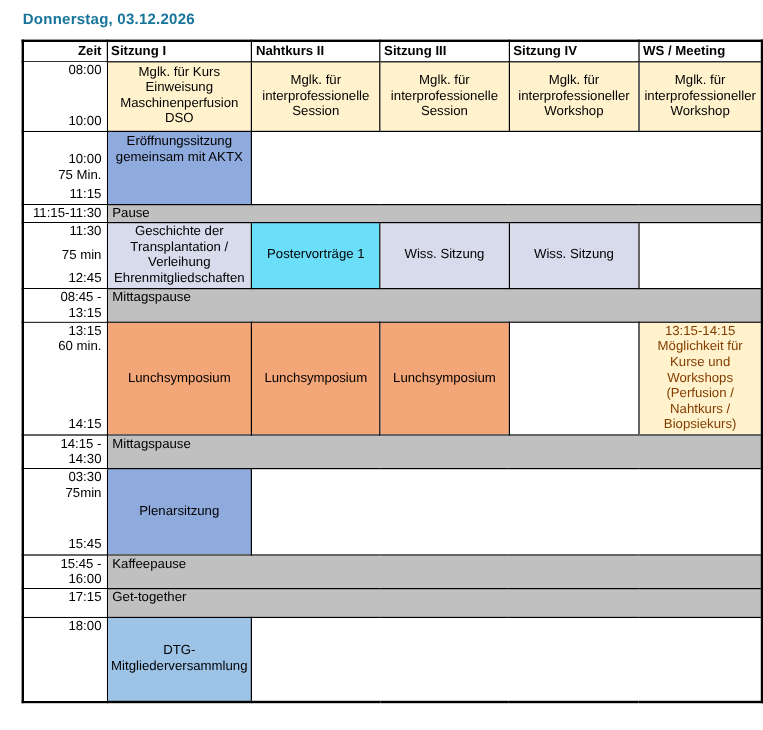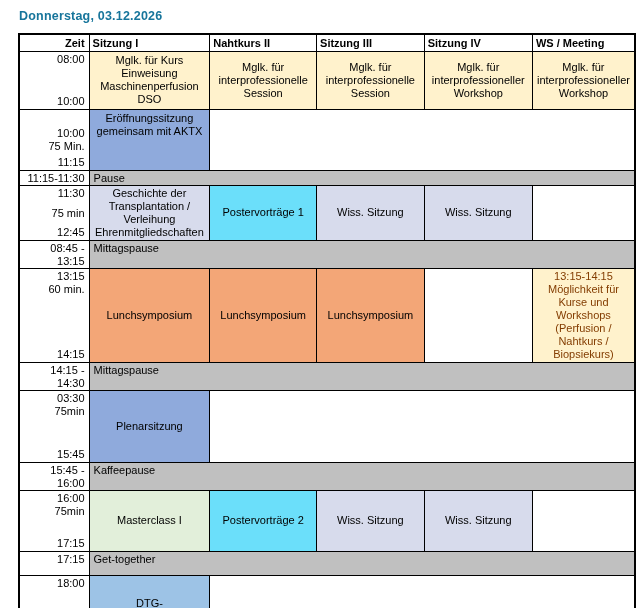--- a/index.html
+++ b/index.html
@@ -180,36 +180,20 @@
         <td colspan="4" class="filler"></td>
       </tr>
       <tr style="height: 14px;">
         <td class="zeit">
           <div class="z-top">
             <div>15:45 - 16:00</div>
           </div>
         </td>
         <td colspan="5" class="pause-cell" style="background: rgb(192, 192, 192);">Kaffeepause</td>
       </tr>
-      <tr style="height: 61px;">
-        <td class="zeit">
-          <div class="z-top">
-            <div>16:00</div>
-            <div>75min</div>
-          </div>
-          <div class="z-bottom">
-            <div>17:15</div>
-          </div>
-        </td>
-        <td colspan="1" class="event" style="background: rgb(226, 239, 218);">Masterclass I</td>
-        <td colspan="1" class="event" style="background: rgb(107, 223, 250);">Postervorträge 2</td>
-        <td colspan="1" class="event" style="background: rgb(215, 219, 236);">Wiss. Sitzung</td>
-        <td colspan="1" class="event" style="background: rgb(215, 219, 236);">Wiss. Sitzung</td>
-        <td colspan="1" class="filler"></td>
-      </tr>
       <tr style="height: 24px;">
         <td class="zeit">
           <div class="z-top">
             <div>17:15</div>
           </div>
         </td>
         <td colspan="5" class="pause-cell" style="background: rgb(192, 192, 192);">Get-together</td>
       </tr>
       <tr style="height: 71px;">
         <td class="zeit">

